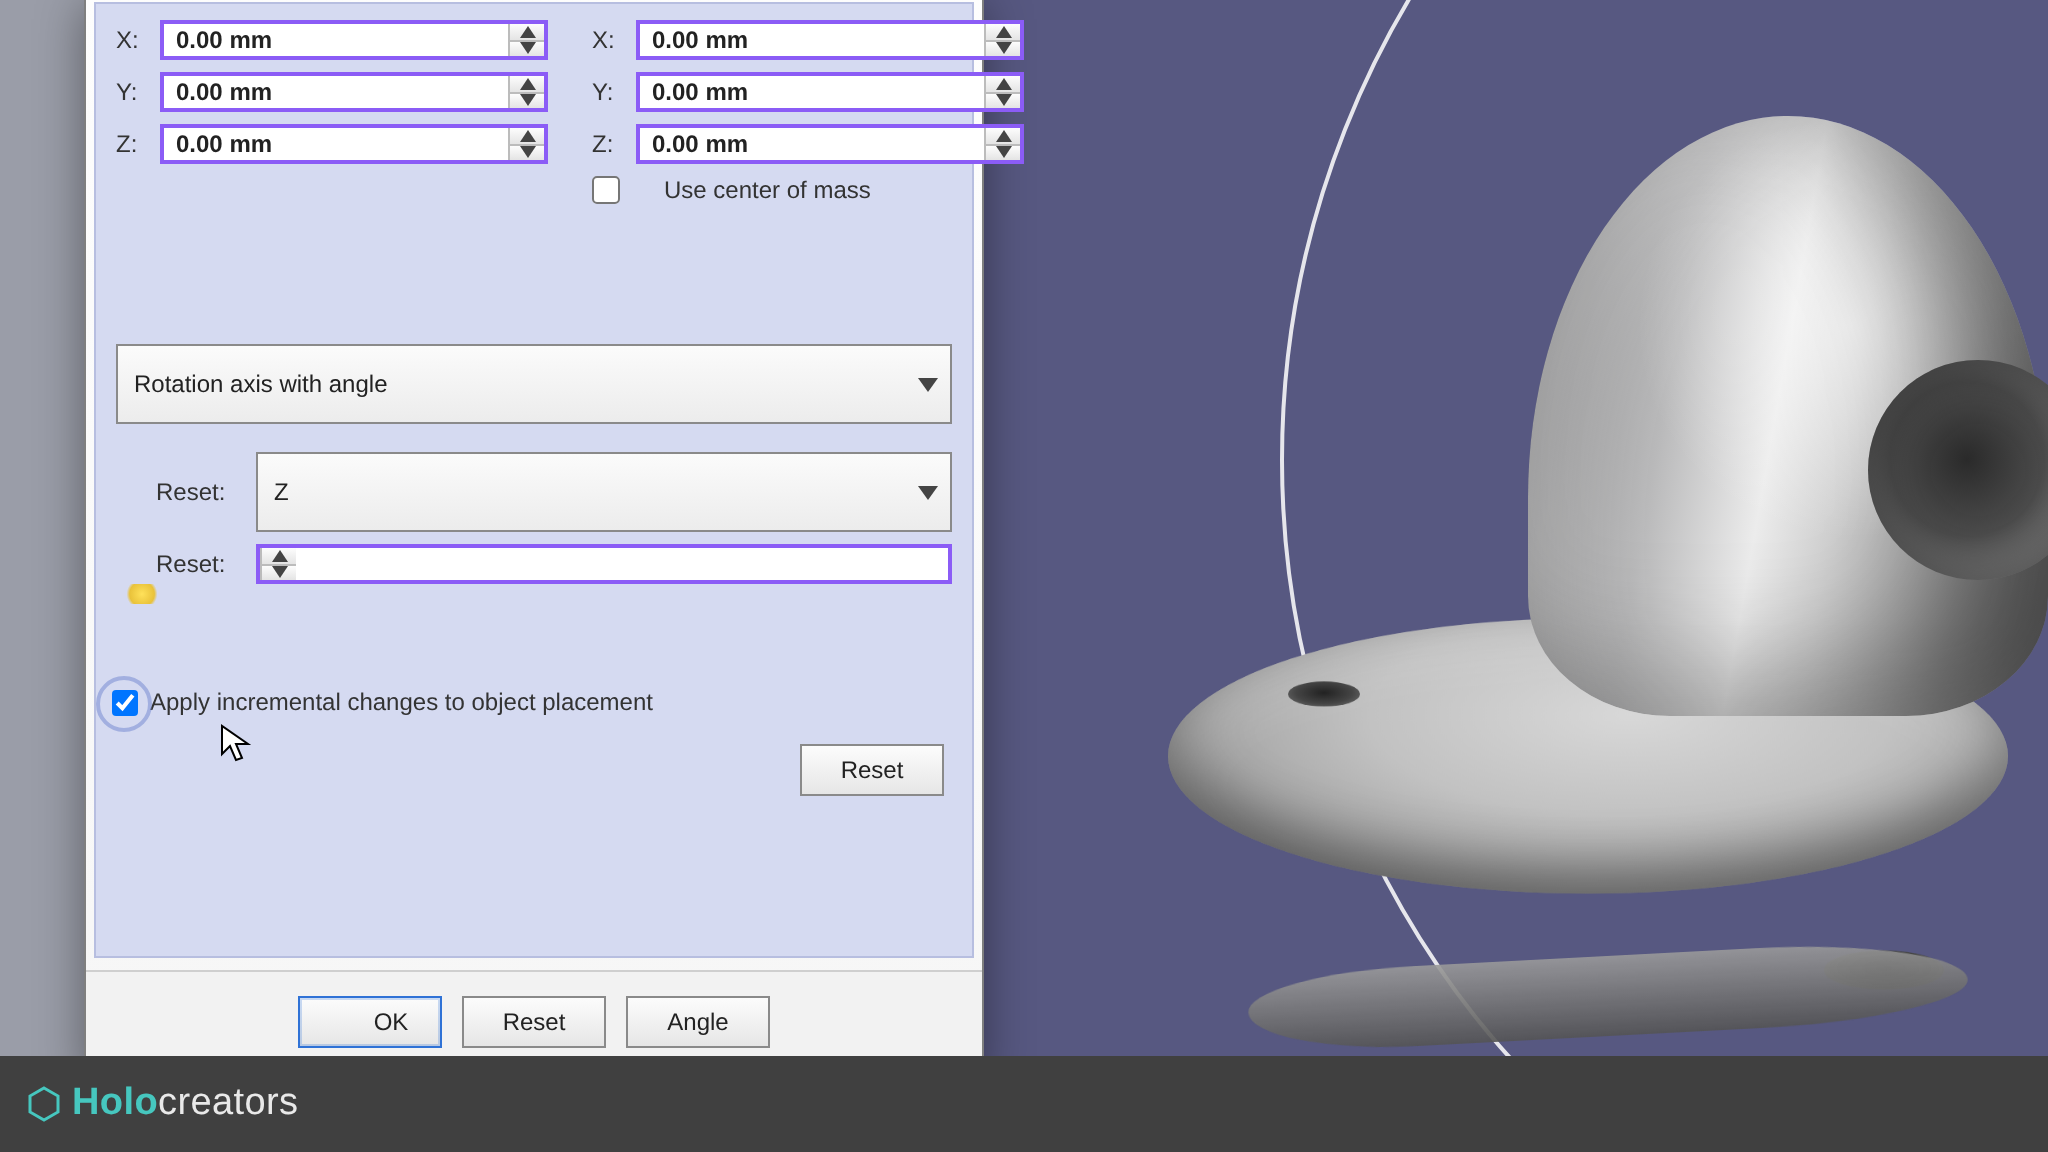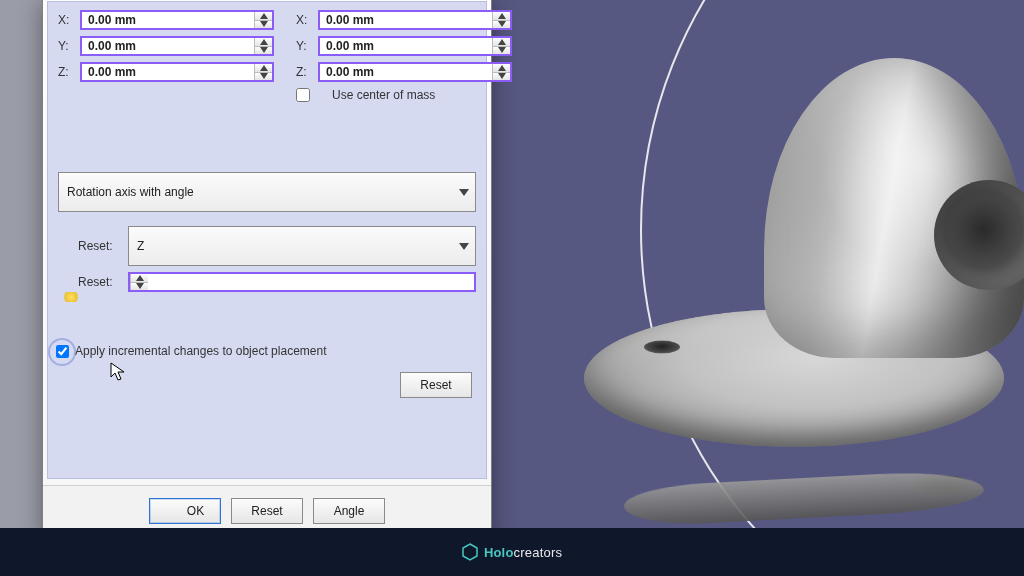--- a/index.html
+++ b/index.html
@@ -20,21 +20,21 @@
       linear-gradient(100deg, #79797a 0%, #b9b9ba 30%, #ececec 48%, #cfcfcf 60%, #8d8d8d 82%, #5f5f5f 100%);
     border-top-left-radius: 55% 70%;
     border-top-right-radius: 55% 70%;
     border-bottom-left-radius: 30% 22%;
     border-bottom-right-radius: 30% 22%;
     box-shadow: inset -40px -20px 60px rgba(0,0,0,.35), inset 20px 10px 50px rgba(255,255,255,.25);
   }
   .mesh .bore { position: absolute; left: 430px; top: 132px; width: 110px; height: 110px; background: radial-gradient(circle at 45% 45%, #2a2a2a 0%, #4c4c4c 45%, #8e8e8e 75%, #c7c7c7 100%); border-radius: 50%; box-shadow: inset 0 0 25px rgba(0,0,0,.6); }
   .mesh .rag { position: absolute; left: 120px; top: 430px; width: 360px; height: 40px; background: linear-gradient(#9a9a9a,#555); border-radius: 40% 50% 50% 40% / 80% 90% 80% 90%; transform: rotate(-3deg); filter: blur(.3px); opacity: .9; }
 
-  .bottombar { position: absolute; left: 0; right: 0; bottom: 0; height: 48px; background: #0f172a; display: flex; align-items: center; justify-content: center; padding: 0 14px; color: #e9e9e9; font-size: 13px; }
+  .bottombar { position: absolute; left: 0; right: 0; bottom: 0; height: 48px; background: #404040; display: flex; align-items: center; justify-content: flex-start; padding: 0 14px; color: #e9e9e9; font-size: 19px; }
   .bottombar .logo { display: inline-flex; align-items: center; gap: 6px; }
   .bottombar .hex { width: 16px; height: 18px; }
   .bottombar .word { font-weight: 500; letter-spacing: .2px; }
   .bottombar .word b { color: #46c7bf; font-weight: 600; }
 
   
   .overlay { position: absolute; left: 42px; top: -4px; width: 450px; height: 540px; background: linear-gradient(#fdfdfd,#f6f6f6); border: 1px solid #7f7f7f; box-shadow: 0 6px 22px rgba(0,0,0,.4); }
   .panel-body { position: absolute; left: 4px; right: 4px; top: 4px; bottom: 56px; background: #d5daf1; border: 1px solid #b7bee0; padding: 8px 10px 10px 10px; }
 
   .coords { display: flex; gap: 22px; }

